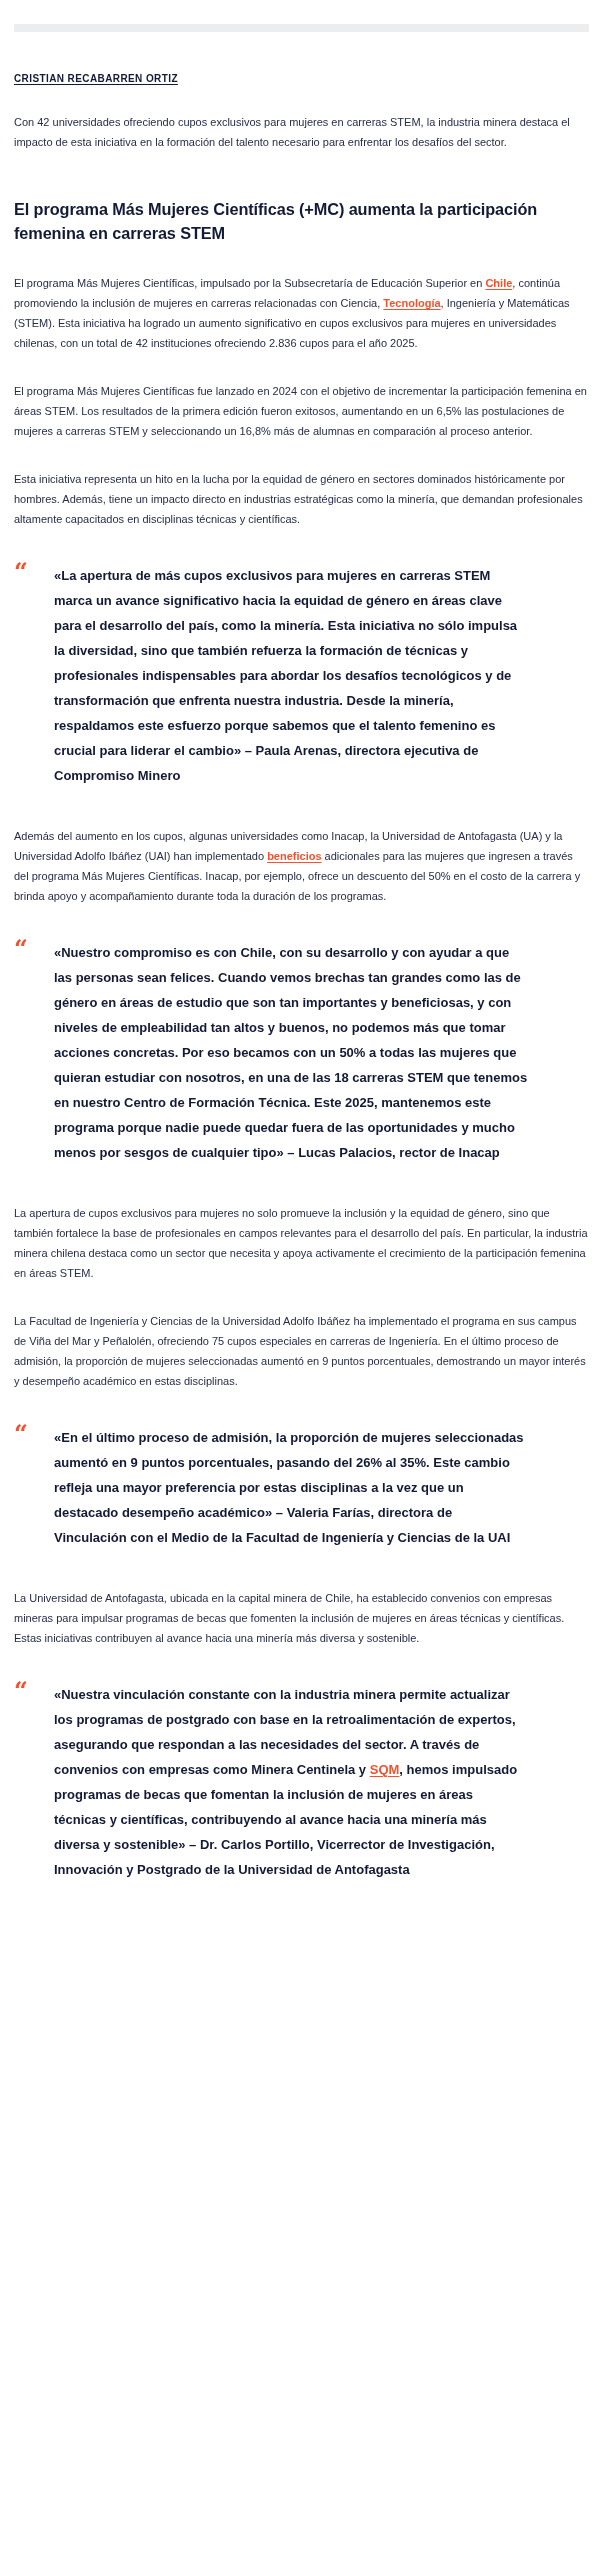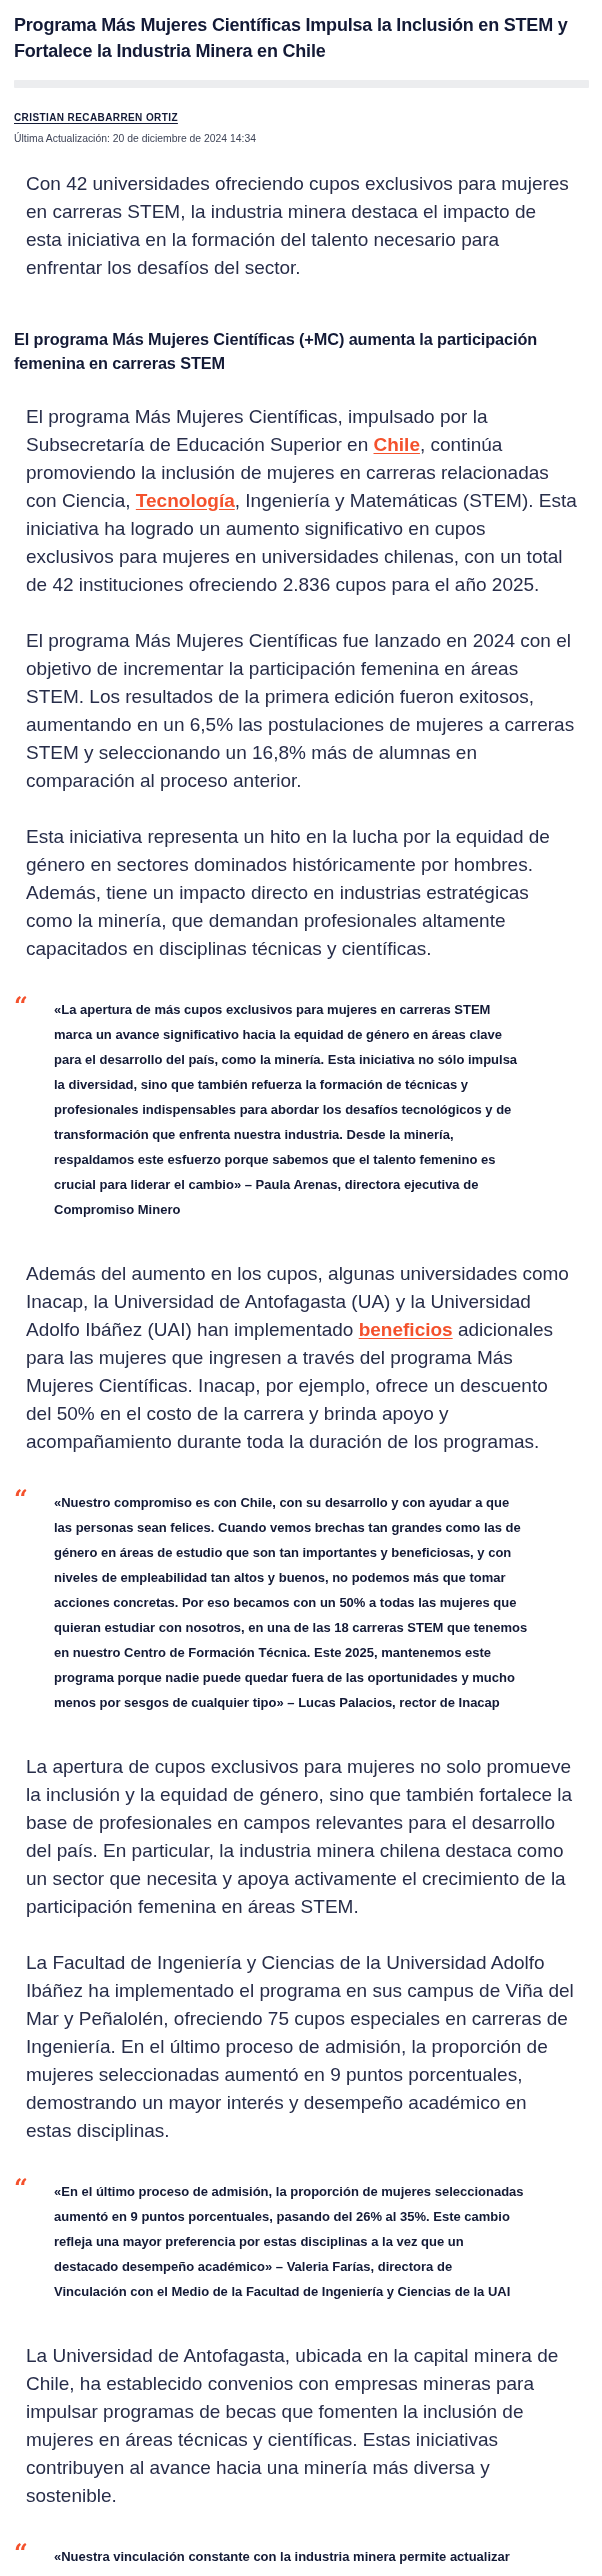--- a/index.html
+++ b/index.html
@@ -29,40 +29,40 @@
     font-weight:bold;
     color:var(--heading);
     letter-spacing:-0.2px;
   }
   .divider-bar{
     height:8px;
     background:var(--divider);
     margin-top:16px;
     border-radius:1px;
   }
-  .byline{margin-top:19px;}
+  .byline{margin-top:36px;}
   a.author-link{
     display:inline-block;
     font-size:10px;
     font-weight:bold;
     letter-spacing:0.4px;
     color:var(--heading);
     text-decoration:underline;
     text-underline-offset:2px;
     cursor:pointer;
   }
   .updated{
     margin-top:8px;
     font-size:10.4px;
     color:var(--meta);
   }
   p.body{
-    font-size:19px;
-    line-height:28px;
-    margin:28px 12px;
+    font-size:11px;
+    line-height:20px;
+    margin:28px 0;
     color:var(--body);
   }
   p.lead{margin-top:26px;}
   h2.section-heading{
     font-size:16.3px;
     line-height:24px;
     font-weight:bold;
     color:var(--heading);
     margin:45px 0 0 0;
     letter-spacing:-0.1px;
@@ -94,27 +94,25 @@
     font-weight:bold;
     text-underline-offset:2px;
     cursor:pointer;
   }
 </style>
 </head>
 <body>
 
 <div class="page">
 
-  <h1 class="article-title">Programa Más Mujeres Científicas Impulsa la Inclusión en STEM y Fortalece la Industria Minera en Chile</h1>
 
   <div class="divider-bar"></div>
 
   <div class="byline">
     <a class="author-link">CRISTIAN RECABARREN ORTIZ</a>
-    <div class="updated">Última Actualización: 20 de diciembre de 2024 14:34</div>
   </div>
 
   <article>
     <p class="body lead">Con 42 universidades ofreciendo cupos exclusivos para mujeres en carreras STEM, la industria minera destaca el impacto de esta iniciativa en la formación del talento necesario para enfrentar los desafíos del sector.</p>
 
     <h2 class="section-heading">El programa Más Mujeres Científicas (+MC) aumenta la participación femenina en carreras STEM</h2>
 
     <div>
         <p class="body">El programa Más Mujeres Científicas, impulsado por la Subsecretaría de Educación Superior en <a href="#" class="inline-link">Chile</a>, continúa promoviendo la inclusión de mujeres en carreras relacionadas con Ciencia, <a href="#" class="inline-link">Tecnología</a>, Ingeniería y Matemáticas (STEM). Esta iniciativa ha logrado un aumento significativo en cupos exclusivos para mujeres en universidades chilenas, con un total de 42 instituciones ofreciendo 2.836 cupos para el año 2025.</p>
         <p class="body">El programa Más Mujeres Científicas fue lanzado en 2024 con el objetivo de incrementar la participación femenina en áreas STEM. Los resultados de la primera edición fueron exitosos, aumentando en un 6,5% las postulaciones de mujeres a carreras STEM y seleccionando un 16,8% más de alumnas en comparación al proceso anterior.</p>

